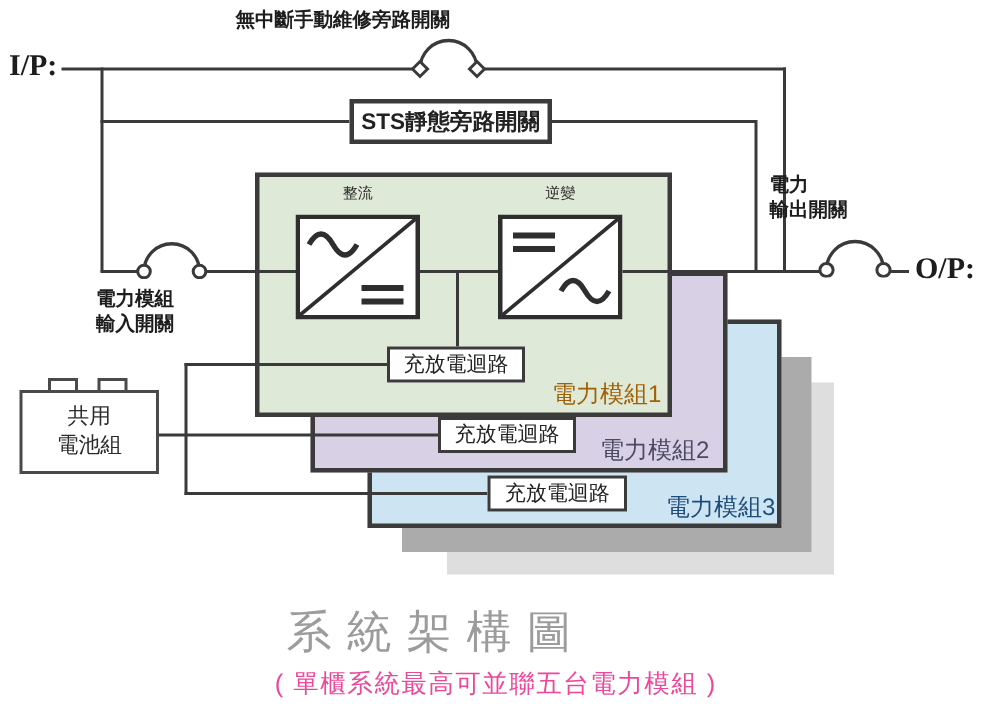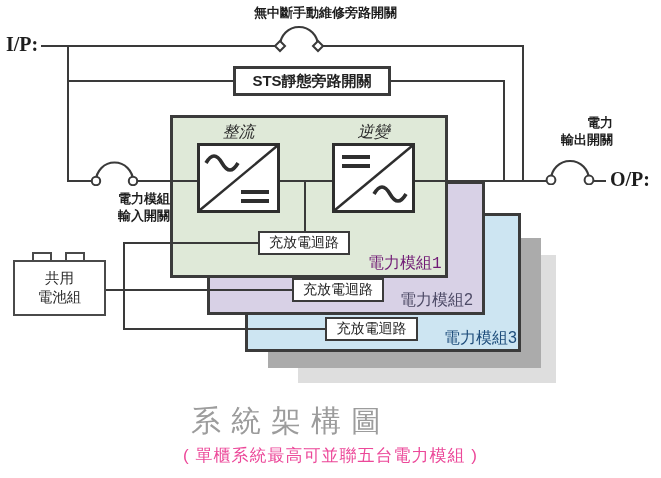--- a/index.html
+++ b/index.html
@@ -15,26 +15,26 @@
   .whitebox {
     position:absolute; background:#ffffff; border:2px solid #3b3b3b;
     box-sizing:border-box; display:flex; align-items:center; justify-content:center;
     color:#222; z-index:8;
   }
   .module {
     position:absolute; border:3px solid #3b3b3b; box-sizing:border-box;
   }
   .shadow { position:absolute; }
   .blabel { position:absolute; font-weight:bold; color:#1d1d1d; font-size:13px;
-    line-height:17px; text-align:right; z-index:9; }
+    line-height:17px; text-align:left; z-index:9; }
   .mlabel { position:absolute; font-size:16px; z-index:9; white-space:nowrap; }
   .iolabel { position:absolute; font-family:"Liberation Serif", serif; font-weight:bold;
     font-size:20px; color:#1d1d1d; z-index:9; white-space:nowrap; }
-  .convlabel { position:absolute; font-size:16px; color:#2b2b2b; text-align:center;
-    width:83px; z-index:9;font-style:italic; }
+  .convlabel { position:absolute; font-size:10px; color:#2b2b2b; text-align:center;
+    width:83px; z-index:9; }
   .chargebox { font-size:14px;font-family:Liberation Mono, monospace; }
   .stsbox { border-width:3px; font-weight:bold; font-size:15px; }
   .batterybox { border-color:#4a4a4a; flex-direction:column; font-size:14.5px;
     line-height:19px; color:#2b2b2b; }
   .bterm { position:absolute; width:20px; height:10px; background:#fff;
     border:2px solid #4a4a4a; box-sizing:border-box; z-index:7; }
   .title { position:absolute; left:0; top:401px; width:582px; text-align:center;
     font-size:30px; letter-spacing:10px; z-index:9; }
   .subtitle { position:absolute; left:0; top:444px; width:661px; text-align:center;
     font-size:17px; letter-spacing:1px; z-index:9; }
@@ -56,21 +56,21 @@
   <div class="wire h" style="left:368px; top:80px; width:136px;"></div>
   <div class="wire v" style="left:503px; top:80px; height:102px;"></div>
   <div class="wire v" style="left:522px; top:45px; height:137px;"></div>
 
   <svg style="left:272px; top:25px;" width="54" height="28" viewBox="0 0 54 28">
     <path d="M 8 21 A 15 15 0 0 1 46 21" fill="none" stroke="#3a3a3a" stroke-width="2.2"></path>
     <path d="M 8 16 L 13 21 L 8 26 L 3 21 Z" fill="#fff" stroke="#3a3a3a" stroke-width="2"></path>
     <path d="M 46 16 L 51 21 L 46 26 L 41 21 Z" fill="#fff" stroke="#3a3a3a" stroke-width="2"></path>
   </svg>
 
-  <div class="whitebox stsbox" style="left:233px; top:66px; width:158px; height:30px;">
+  <div class="whitebox stsbox" style="left:233px; top:66px; width:135px; height:30px;">
     <span>STS靜態旁路開關</span>
   </div>
 
   <div class="wire h" style="left:67px; top:180px; width:25px;"></div>
   <svg style="left:86px; top:157px;" width="52" height="29" viewBox="0 0 52 29">
     <path d="M 10 24 A 18.5 18.5 0 0 1 47 24" fill="none" stroke="#3a3a3a" stroke-width="2.2"></path>
     <circle cx="10" cy="24" r="4.2" fill="#fff" stroke="#3a3a3a" stroke-width="2"></circle>
     <circle cx="47" cy="24" r="4.2" fill="#fff" stroke="#3a3a3a" stroke-width="2"></circle>
   </svg>
   <div class="wire h" style="left:137px; top:180px; width:61px;"></div>
@@ -124,21 +124,21 @@
     <path d="M 42 51 Q 50 37 58 51 Q 66 65 74 51" fill="none" stroke="#2e2e2e" stroke-width="3.6"></path>
   </svg>
 
   <div class="wire h" style="left:280px; top:180px; width:52px;"></div>
   <div class="wire v" style="left:304px; top:181px; height:51px;"></div>
   <div class="wire h" style="left:123px; top:242px; width:135px;"></div>
   <div class="wire v" style="left:123px; top:242px; height:88px;"></div>
   <div class="whitebox chargebox" style="left:258px; top:231px; width:92px; height:24px;">
     <span>充放電迴路</span>
   </div>
-  <div class="mlabel" style="left: 368px; top: 253px; z-index: 8; color: #701a75; font-family: Liberation Mono, monospace;">電力模組1</div>
+  <div class="mlabel" style="left: 368px; top: 253px; z-index: 8; color: #a16207;">電力模組1</div>
 
   <div class="wire h" style="left:415px; top:180px; width:132px;"></div>
   <svg style="left:541px; top:155px;" width="56" height="30" viewBox="0 0 56 30">
     <path d="M 10 25 A 19 19 0 0 1 48 25" fill="none" stroke="#3a3a3a" stroke-width="2.2"></path>
     <circle cx="10" cy="25" r="4.4" fill="#fff" stroke="#3a3a3a" stroke-width="2"></circle>
     <circle cx="48" cy="25" r="4.4" fill="#fff" stroke="#3a3a3a" stroke-width="2"></circle>
   </svg>
   <div class="wire h" style="left:593px; top:180px; width:13px;"></div>
   <div class="blabel" style="left:513px; top:114px; width:100px;">
     <div>電力</div>

